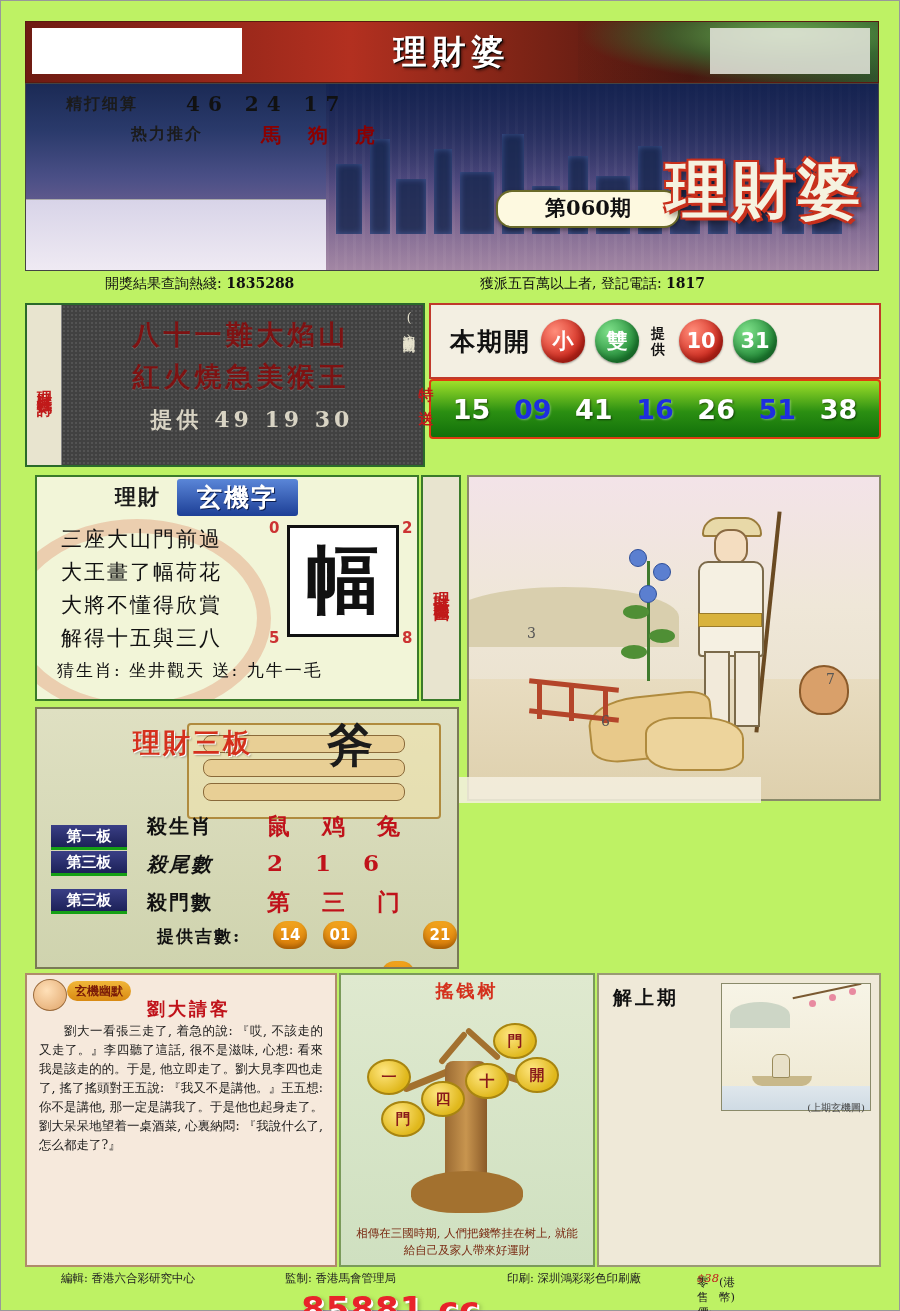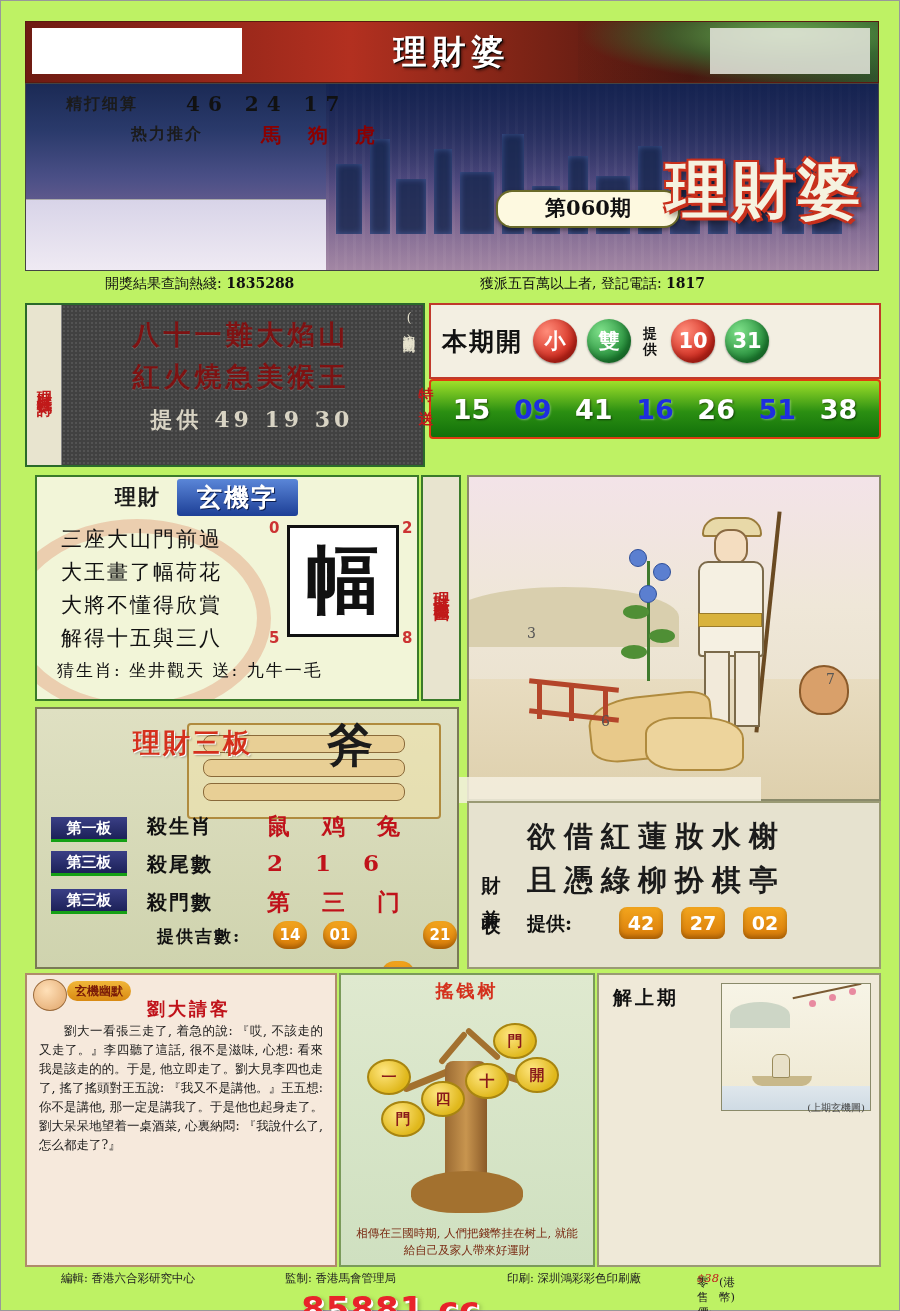--- a/index.html
+++ b/index.html
@@ -139,21 +139,21 @@
     font-size:12px;color:#e8e4cf;letter-spacing:1px;line-height:24px;
   }
 
   
   .resultTop{
     position:absolute;left:428px;top:302px;width:448px;height:72px;
     background:#f3efe2;border:2px solid #c0392b;
     display:flex;align-items:center;
   }
   .resultTop .lbl{
-    margin-left:11px;font-family:"DejaVu Serif","Liberation Serif",serif;
+    margin-left:19px;font-family:"DejaVu Serif","Liberation Serif",serif;
     font-size:25px;font-weight:bold;color:#111;letter-spacing:2px;
   }
   .ball{
     width:44px;height:44px;border-radius:50%;
     display:inline-flex;align-items:center;justify-content:center;
     font-family:"DejaVu Sans","Liberation Sans",sans-serif;
     font-size:21px;font-weight:bold;color:#fff;margin-left:10px;
     box-shadow:inset -3px -4px 7px rgba(0,0,0,.3),0 1px 2px rgba(0,0,0,.4);
   }
   .ball.red{background:radial-gradient(circle at 32% 28%,#ff8d7a,#d0261a 70%);}
@@ -291,26 +291,26 @@
     position:absolute;left:290px;top:6px;
     font-family:"DejaVu Serif","Liberation Serif",serif;
     font-size:46px;font-weight:bold;color:#1b1b1b;
   }
   .rowlbl{
     position:absolute;left:14px;width:76px;height:22px;line-height:22px;text-align:center;
     background:linear-gradient(180deg,#3a3f86,#1c2158);
     color:#fff;font-family:"DejaVu Serif","Liberation Serif",serif;font-size:15px;font-weight:bold;
     border-bottom:3px solid #15a015;
   }
-  .r1{top:108px;} .r2{top:142px;} .r3{top:180px;}
+  .r1{top:116px;} .r2{top:142px;} .r3{top:180px;}
   .rowkey{
     position:absolute;left:110px;
     font-family:"DejaVu Serif","Liberation Serif",serif;font-size:20px;font-weight:bold;color:#111;letter-spacing:2px;
   }
-  .k1{top:104px;} .k2{top:142px;} .k3{top:180px;}
+  .k1{top:104px;} .k2{top:142px;font-style:italic;} .k3{top:180px;}
   .rowval{
     position:absolute;left:230px;
     font-family:"DejaVu Serif","Liberation Serif",serif;font-size:23px;font-weight:bold;color:#c0121a;letter-spacing:12px;
   }
   .v1{top:102px;} .v2{top:140px;} .v3{top:178px;}
   .jishu{
     position:absolute;left:120px;top:216px;
     font-family:"DejaVu Serif","Liberation Serif",serif;font-size:17px;font-weight:bold;color:#111;letter-spacing:2px;
   }
   .chip{
@@ -625,29 +625,20 @@
     <div class="rowkey k3">殺門數</div>
     <div class="rowval v3">第 三 门</div>
 
     <div class="jishu">提供吉數:</div>
     <div class="chip c1">14</div>
     <div class="chip c2">01</div>
     <div class="chip c3">12</div>
     <div class="chip c4">21</div>
   </div>
 
-  <div class="couplet">
-    <div class="coupletVert">財 兼收</div>
-    <div class="cline cl1">欲借紅蓮妝水榭</div>
-    <div class="cline cl2">且憑綠柳扮棋亭</div>
-    <div class="cprovide">提供:</div>
-    <div class="cchip cc1">42</div>
-    <div class="cchip cc2">27</div>
-    <div class="cchip cc3">02</div>
-  </div>
 
   <div class="story">
     <div class="storyFace"></div>
     <div class="storyTag">玄機幽默</div>
     <div class="storyTitle">劉大請客</div>
     <div class="storyBody">
       <p>劉大一看張三走了, 着急的說: 『哎, 不該走的又走了。』李四聽了這話, 很不是滋味, 心想: 看來我是該走的的。于是, 他立即走了。劉大見李四也走了, 搖了搖頭對王五說: 『我又不是講他。』王五想: 你不是講他, 那一定是講我了。于是他也起身走了。劉大呆呆地望着一桌酒菜, 心裏納悶: 『我說什么了, 怎么都走了?』</p>
     </div>
   </div>
 

